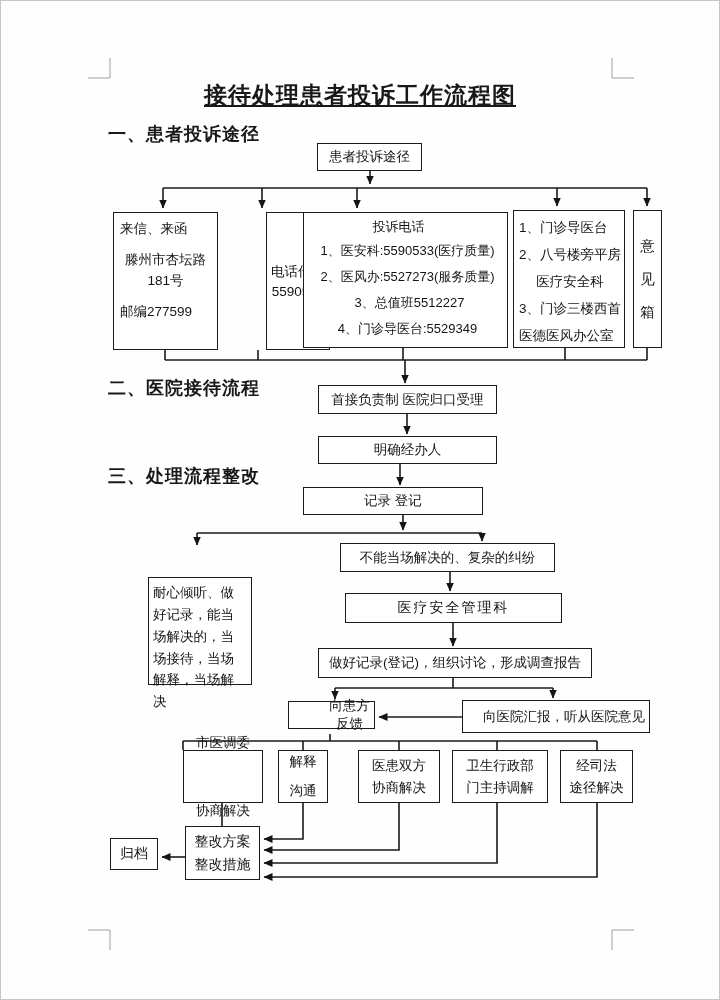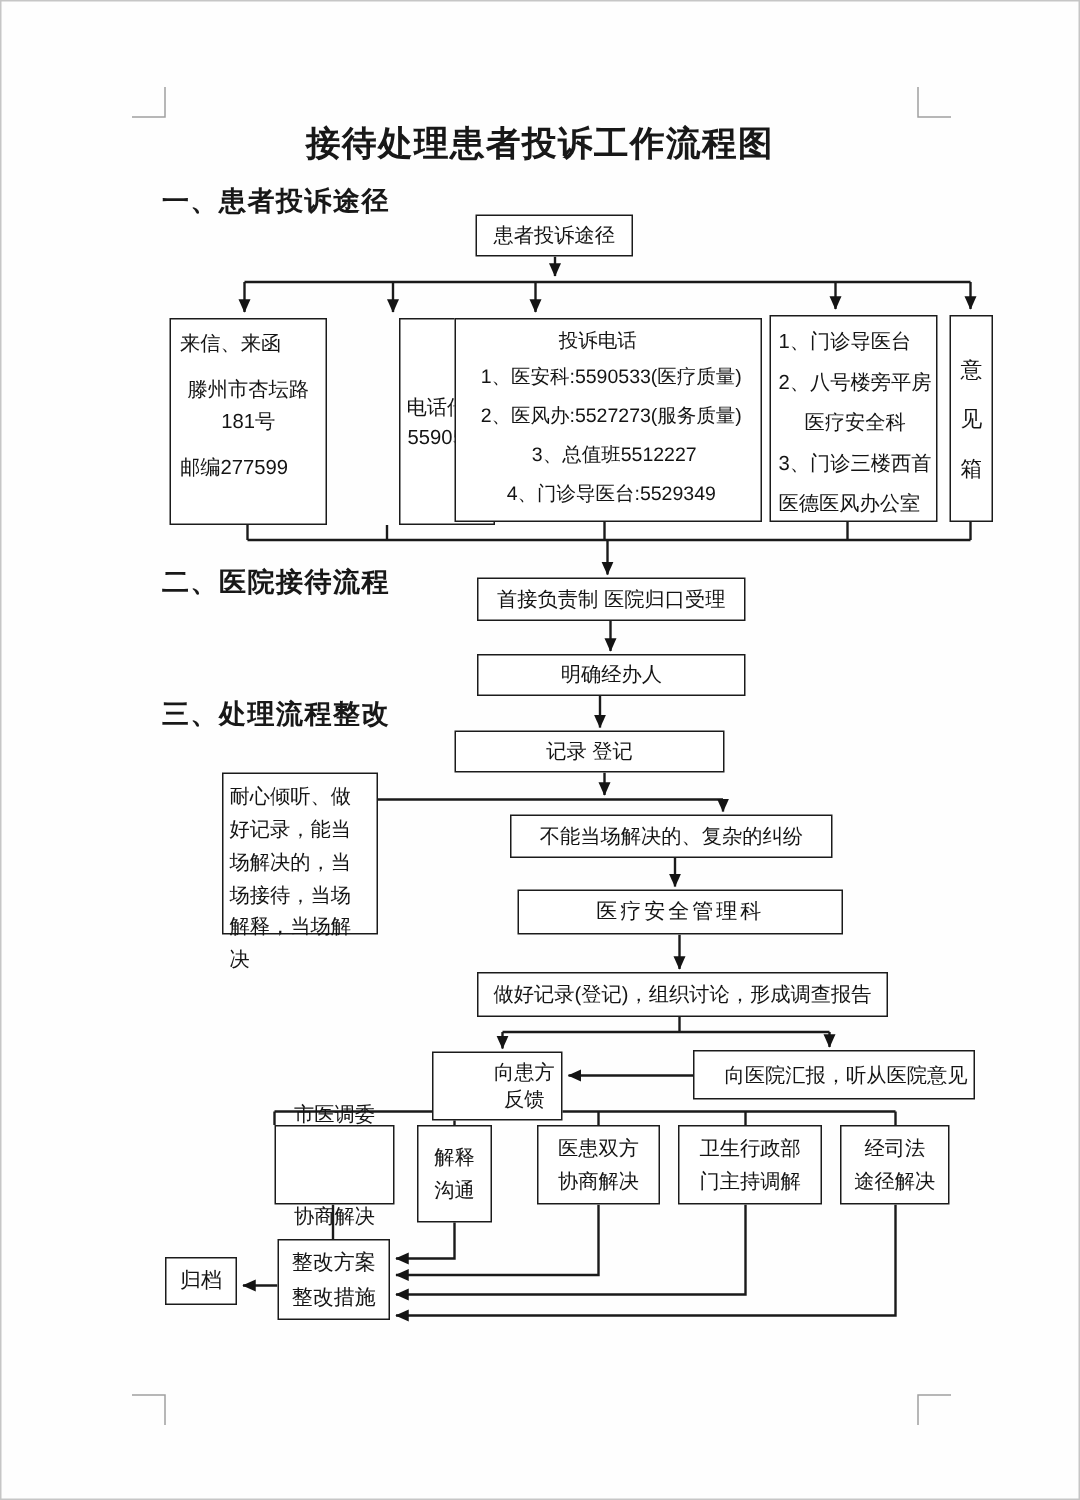--- a/index.html
+++ b/index.html
@@ -8,21 +8,21 @@
     outline:1px solid #c6c6c6;outline-offset:-1px;
     font-family:"Liberation Sans","DejaVu Sans",sans-serif;
     color:#151515;overflow:hidden;
   }
   .abs{position:absolute;box-sizing:border-box;}
   .fbox{border:1.6px solid #1b1b1b;background:#fff;color:#141414;}
   .center{display:flex;align-items:center;justify-content:center;text-align:center;}
   .col{display:flex;flex-direction:column;}
   .title{
     left:0;top:80px;width:100%;text-align:center;
-    font-size:23px;font-weight:bold;letter-spacing:1px;color:#181818;
+    font-size:23px;font-weight:bold;letter-spacing:1px;color:#181818;text-decoration:underline;
   }
   .section-heading{
     font-size:18px;font-weight:bold;letter-spacing:1px;color:#181818;left:108px;
   }
   .fs13{font-size:13px;}
   .fs135{font-size:13.5px;}
   .fs14{font-size:14px;}
   svg.connectors{position:absolute;left:0;top:0;}
   .phone-item{line-height:26px;text-align:center;white-space:nowrap;}
   .visit-line{line-height:27px;text-align:left;white-space:nowrap;}
@@ -140,37 +140,37 @@
     <span>见</span>
     <span>箱</span>
   </div>
 
   <div class="abs fbox center fs135" style="left:318px;top:385px;width:179px;height:29px;">首接负责制 医院归口受理</div>
 
   <div class="abs fbox center fs135" style="left:318px;top:436px;width:179px;height:28px;">明确经办人</div>
 
   <div class="abs fbox center fs135" style="left:303px;top:487px;width:180px;height:28px;">记录 登记</div>
 
-  <div class="abs fbox onsite-text fs135" style="left:148px;top:515px;width:104px;height:108px;padding:4px 4px;">耐心倾听、做好记录，能当场解决的，当场接待，当场解释，当场解决</div>
+  <div class="abs fbox onsite-text fs135" style="left:148px;top:577px;width:104px;height:108px;padding:4px 4px;">耐心倾听、做好记录，能当场解决的，当场接待，当场解释，当场解决</div>
 
   <div class="abs fbox center fs135" style="left:340px;top:543px;width:215px;height:29px;">不能当场解决的、复杂的纠纷</div>
 
   <div class="abs fbox center fs14" style="left:345px;top:593px;width:217px;height:30px;letter-spacing:2px;">医疗安全管理科</div>
 
   <div class="abs fbox center fs135" style="left:318px;top:648px;width:274px;height:30px;">做好记录(登记)，组织讨论，形成调查报告</div>
 
-  <div class="abs fbox center fs135" style="left:288px;top:701px;width:87px;height:46px;padding-left:36px;">向患方反馈</div>
+  <div class="abs fbox center fs135" style="left:288px;top:701px;width:87px;height:28px;padding-left:36px;">向患方反馈</div>
 
   <div class="abs fbox center fs135" style="left:462px;top:700px;width:188px;height:33px;padding-left:16px;">向医院汇报，听从医院意见</div>
 
   <div class="abs fbox col center fs135" style="left:183px;top:750px;width:80px;height:53px;line-height:1.6;gap:46px;">
     <div>市医调委</div>
     <div>协商解决</div>
   </div>
-  <div class="abs fbox col center fs135" style="left:278px;top:750px;width:50px;height:65px;line-height:1.6;">
+  <div class="abs fbox col center fs135" style="left:278px;top:750px;width:50px;height:53px;line-height:1.6;justify-content:space-between;">
     <div>解释</div>
     <div>沟通</div>
   </div>
   <div class="abs fbox col center fs135" style="left:358px;top:750px;width:82px;height:53px;line-height:1.6;">
     <div>医患双方</div>
     <div>协商解决</div>
   </div>
   <div class="abs fbox col center fs135" style="left:560px;top:750px;width:73px;height:53px;line-height:1.6;">
     <div>经司法</div>
     <div>途径解决</div>

